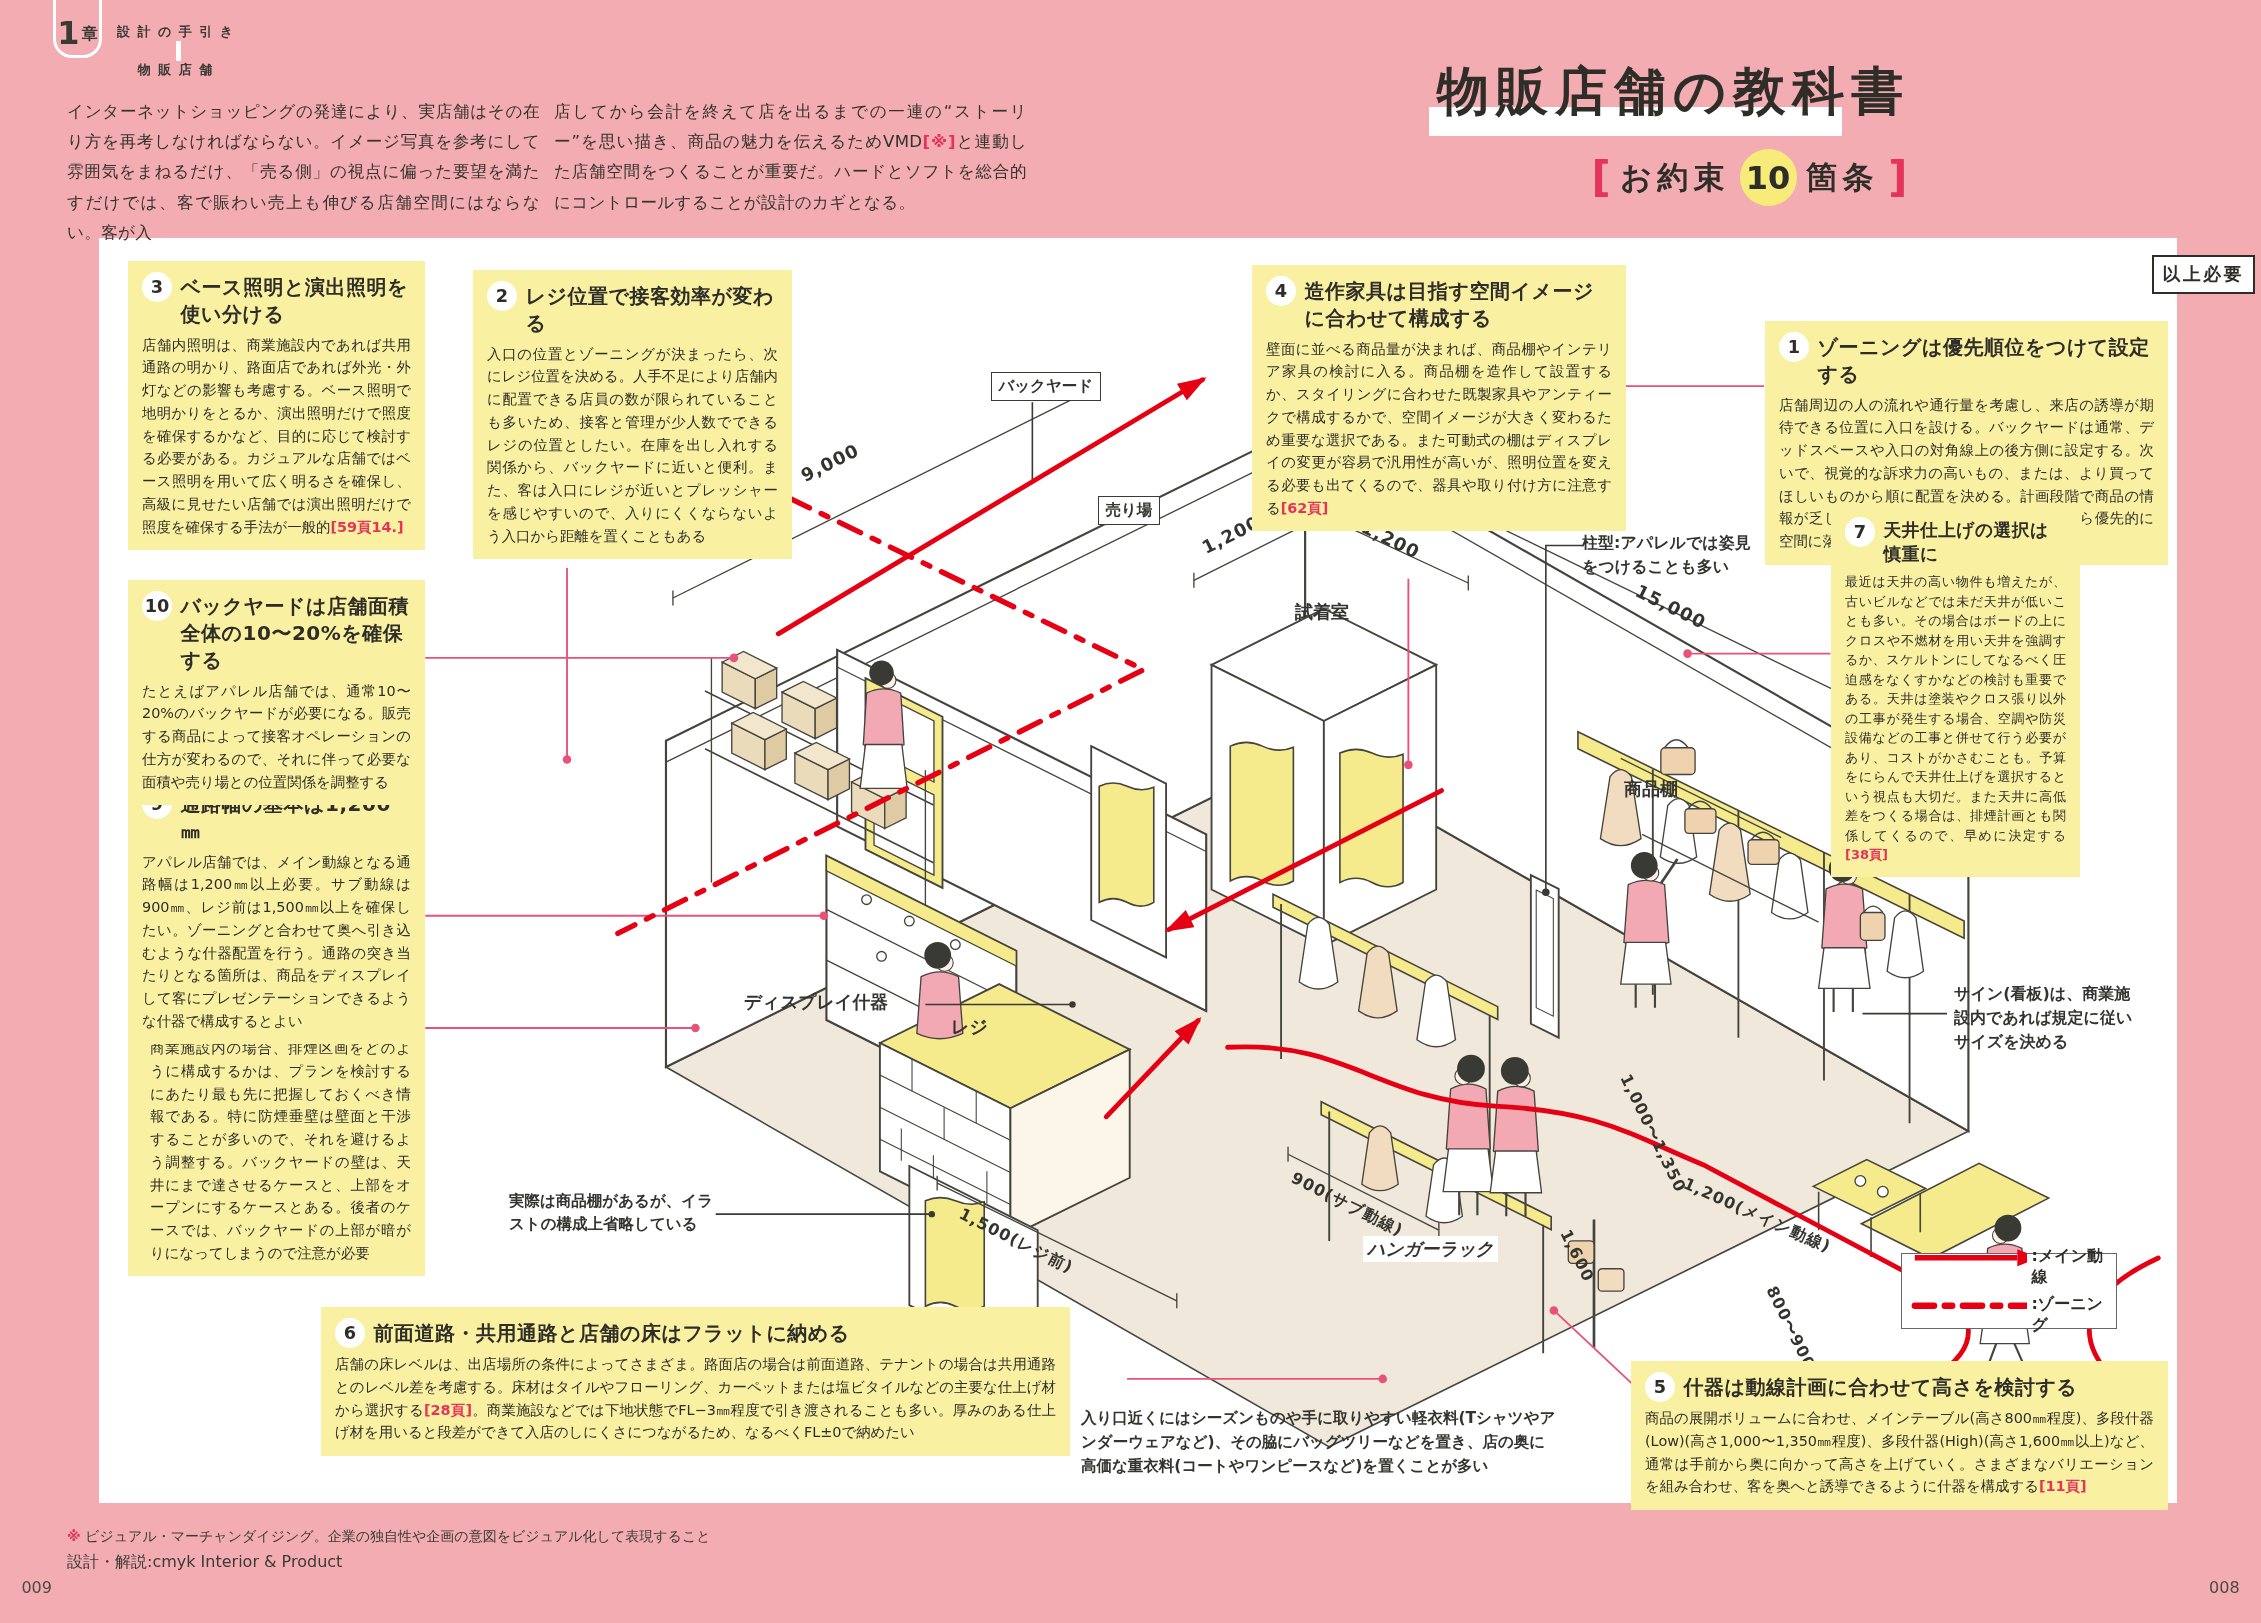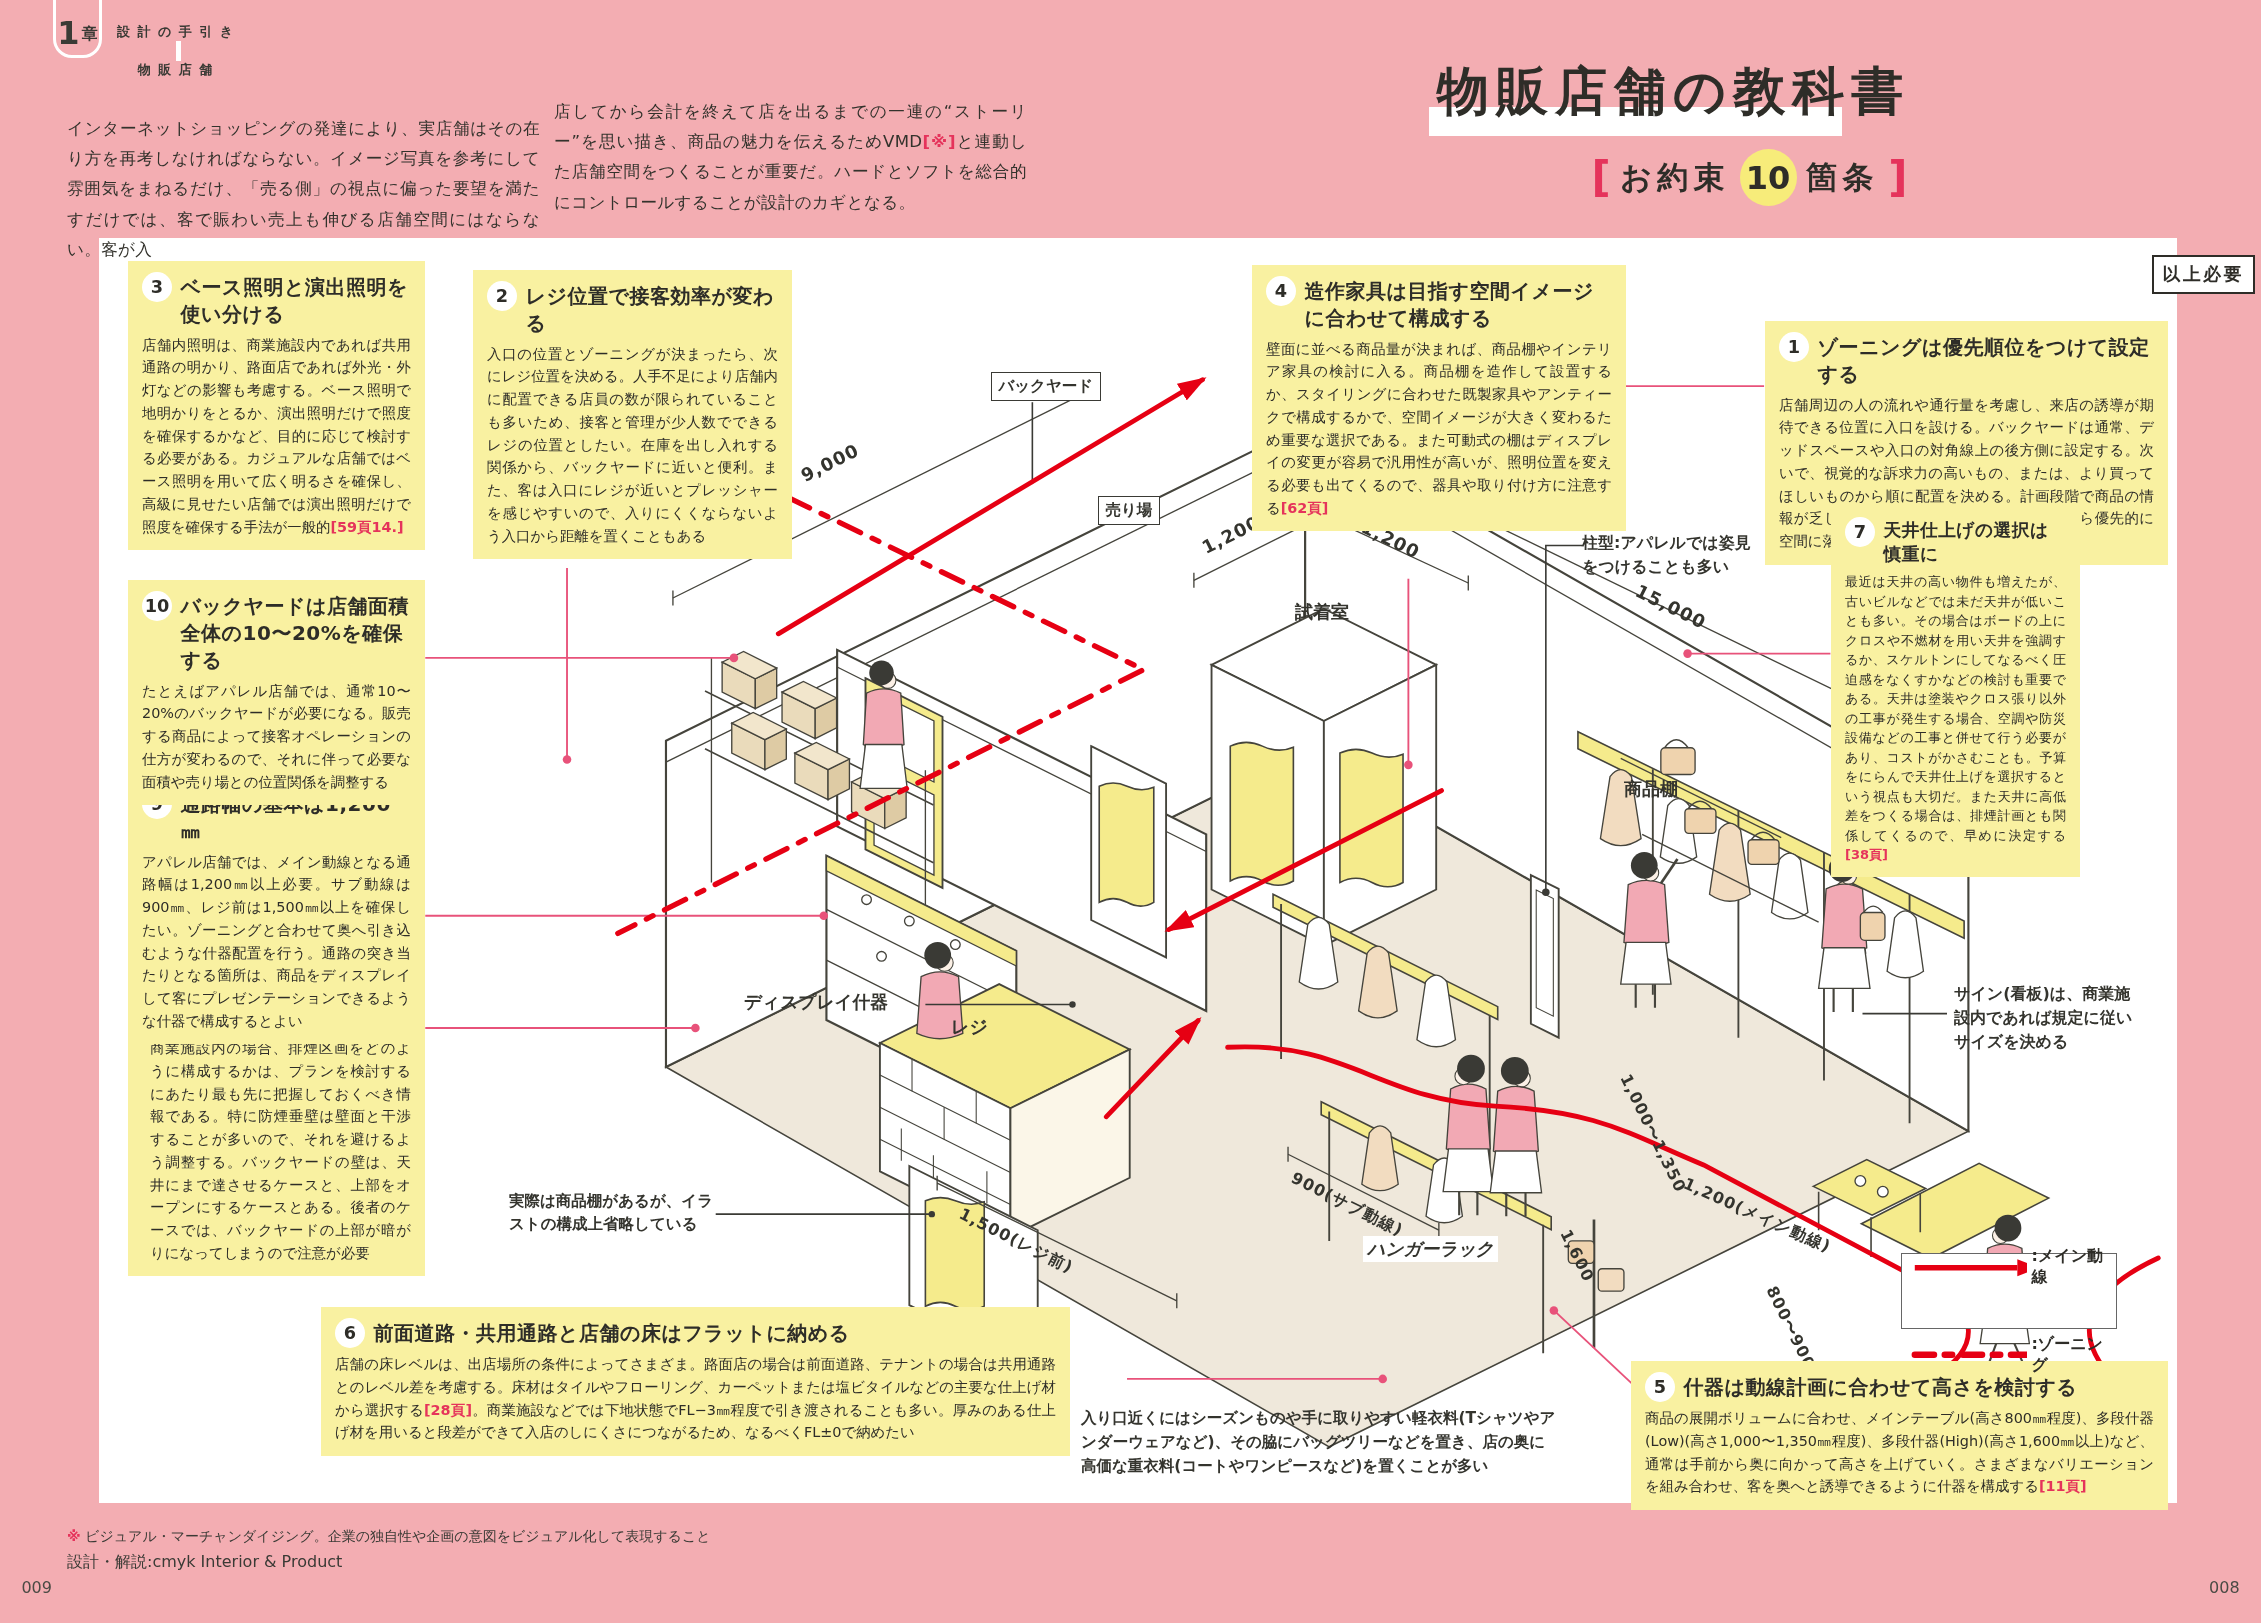--- a/index.html
+++ b/index.html
@@ -58,41 +58,41 @@
   .dlabel.boxed{background:#fff;border:1.6px solid #3A3A35;padding:3.2px 6.4px;}
   .dlabel.whitebg{background:#fff;padding:1.1px 4.3px;}
   .ann{z-index:3;font-size:16px;line-height:1.5;font-weight:600;color:#34342E;}
   .dim{z-index:3;font-size:18px;font-weight:600;color:#34342E;letter-spacing:1.1px;
     white-space:nowrap;transform-origin:left center;}
   .dim.small{font-size:16px;}
   
   .legend{left:1901px;top:1253px;width:216px;height:76px;background:#fff;
     border:1.6px solid #666;z-index:4;box-sizing:border-box;
     display:flex;flex-direction:column;justify-content:center;gap:5.3px;padding:5.3px 7.5px;}
-  .legend .row{display:flex;align-items:center;gap:4.3px;margin-top:40px;}
+  .legend .row{display:flex;gap:4.3px;}
   .legend .row span{font-size:16px;font-weight:bold;color:#2E2D28;}
   
   .footnote{left:67px;top:1528px;font-size:14px;color:#3A3A35;z-index:2;font-weight:500;}
   .credit{left:67px;top:1552px;font-size:16px;color:#3A3A35;z-index:2;font-weight:500;}
   .pageno{top:1578px;font-size:16px;color:#4A4A44;z-index:2;}
 </style>
 </head>
 <body>
 
 <div class="abs chapter-tab">
   <span class="num">1</span>
   <span class="suf">章</span>
 </div>
 <div class="abs chapter-title">
   <span>設計の手引き</span>
   <span class="divider"></span>
   <span>物販店舗</span>
 </div>
 
-<div class="abs intro" style="left:67px;top:97px;margin-top:17px;">インターネットショッピングの発達により、実店舗はその在り方を再考しなければならない。イメージ写真を参考にして雰囲気をまねるだけ、「売る側」の視点に偏った要望を満たすだけでは、客で賑わい売上も伸びる店舗空間にはならない。客が入</div>
+<div class="abs intro" style="left:67px;top:97px;">インターネットショッピングの発達により、実店舗はその在り方を再考しなければならない。イメージ写真を参考にして雰囲気をまねるだけ、「売る側」の視点に偏った要望を満たすだけでは、客で賑わい売上も伸びる店舗空間にはならない。客が入</div>
 <div class="abs intro" style="left:554px;top:97px;">店してから会計を終えて店を出るまでの一連の“ストーリー”を思い描き、商品の魅力を伝えるためVMD<span class="ref">[※]</span>と連動した店舗空間をつくることが重要だ。ハードとソフトを総合的にコントロールすることが設計のカギとなる。</div>
 
 <div class="abs title-bar"></div>
 <div class="abs main-title">物販店舗の教科書</div>
 <div class="abs subtitle">
   <span class="bracket">[</span>
   <span class="t">お約束</span>
   <span class="circle">10</span>
   <span class="t">箇条</span>
   <span class="bracket">]</span>

